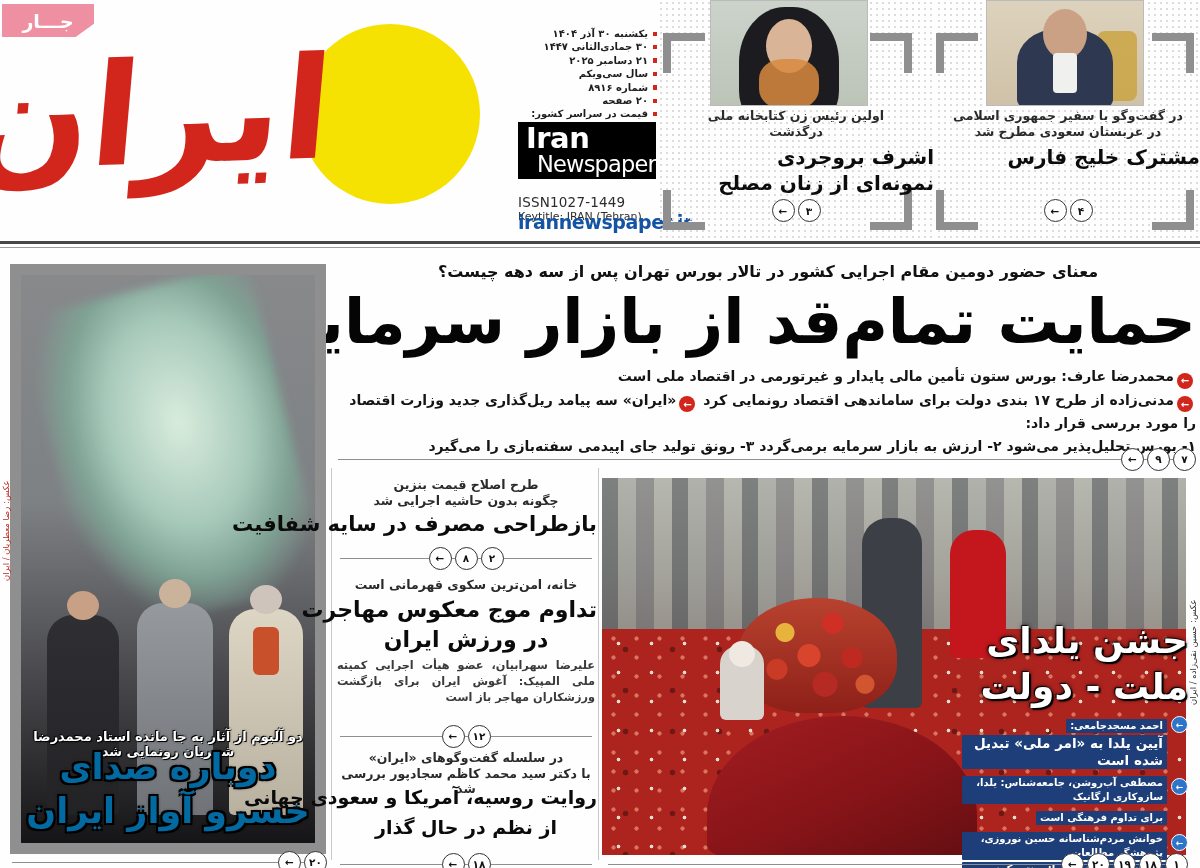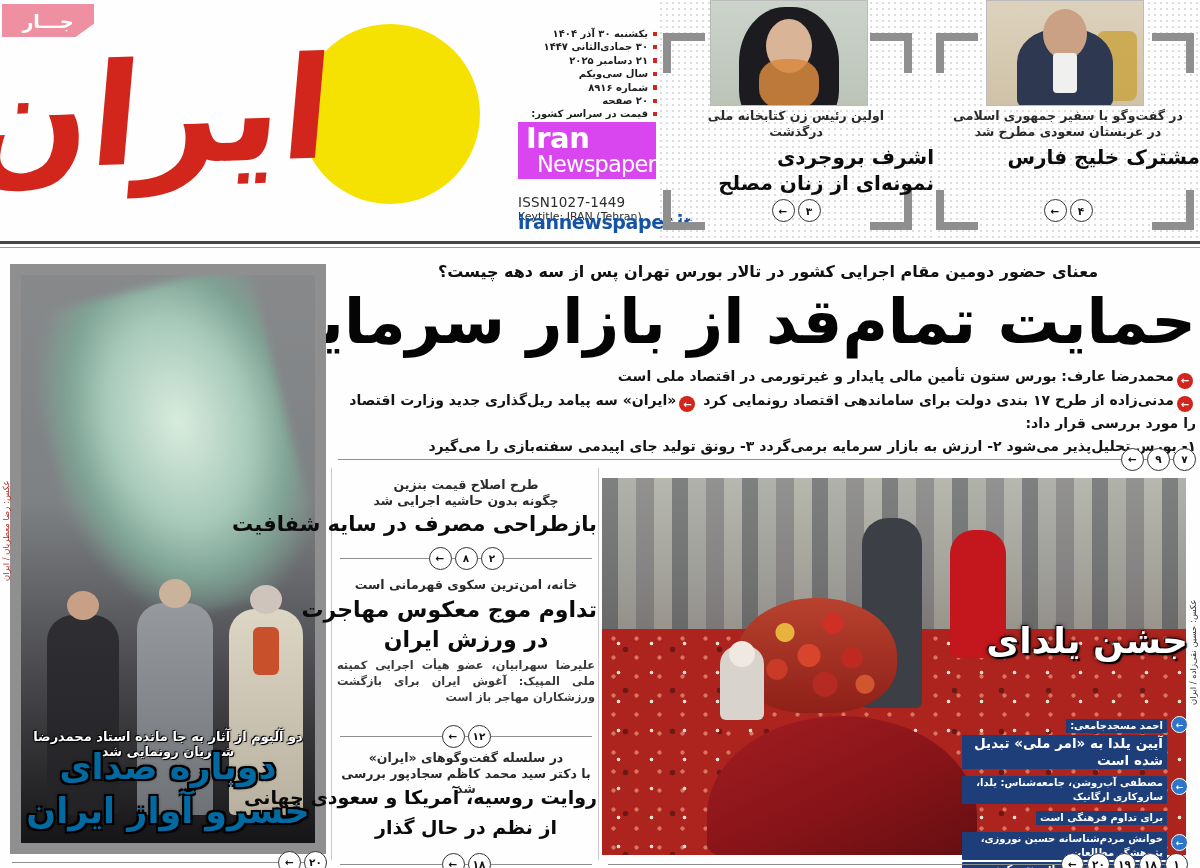--- a/index.html
+++ b/index.html
@@ -11,21 +11,21 @@
   .badge{left:2px;top:4px;width:92px;height:33px;background:#ee90a1;color:#fff;
          font-weight:bold;font-size:19px;display:flex;align-items:center;justify-content:center;
          clip-path:polygon(0 0,100% 0,100% 60%,80% 100%,0 100%);}
   .sun{left:300px;top:24px;width:180px;height:180px;border-radius:50%;background:#f6e202;z-index:1;}
   .logo-fa{left:0px;top:14px;width:330px;height:215px;z-index:2;color:#d2261c;font-weight:bold;
            font-size:142px;line-height:200px;text-align:center;transform:skewX(-7deg) rotate(-2deg);}
   .datecol{left:518px;top:27px;width:140px;direction:rtl;}
   .d-item{position:relative;font-size:10px;font-weight:bold;color:#1d1d1d;line-height:13.4px;
           padding-right:10px;text-align:right;}
   .d-item::before{content:"";position:absolute;right:1px;top:4.5px;width:4.5px;height:4.5px;background:#d2261c;}
-  .brand{left:518px;top:122px;width:138px;height:57px;background:#d946ef;color:#fff;direction:ltr;
+  .brand{left:518px;top:122px;width:138px;height:57px;background:#000000;color:#fff;direction:ltr;
          padding:2px 0 0 8px;box-sizing:border-box;}
   .brand .l1{font-size:29px;font-weight:bold;line-height:29px;letter-spacing:-.5px;}
   .brand .l2{font-size:22.5px;font-weight:normal;line-height:23px;letter-spacing:-.8px;text-align:right;}
   .issn{left:518px;top:194px;width:160px;direction:ltr;text-align:left;color:#2c2c2c;}
   .issn .i1{font-size:13.5px;letter-spacing:.2px;}
   .issn .i2{font-size:11px;}
   .site{left:518px;top:211px;width:170px;direction:ltr;text-align:left;color:#1553a4;
         font-size:19px;font-weight:bold;letter-spacing:-.4px;}
 
   
@@ -303,20 +303,21 @@
   <div class="abs yphoto">
     <div class="crowd"></div>
     <div class="carpet"></div>
     <div class="darkfig"></div>
     <div class="redcoat"></div>
     <div class="fruit"></div>
     <div class="blanket"></div>
     <div class="girl"></div>
   </div>
   <div class="abs y-head" style="left:960px;top:620px;width:228px;">جشن یلدای</div>
+  <div class="abs y-head" style="left:960px;top:666px;width:228px;">ملت - دولت</div>
 
   <div class="abs y-list">
     <div class="y-item">
       <span class="bb">←</span>
       <div class="y-lines">
         <div><span class="strip">احمد مسجدجامعی:</span></div>
         <div><span class="strip big">آیین یلدا به «امر ملی» تبدیل شده است</span></div>
       </div>
     </div>
     <div class="y-item">

